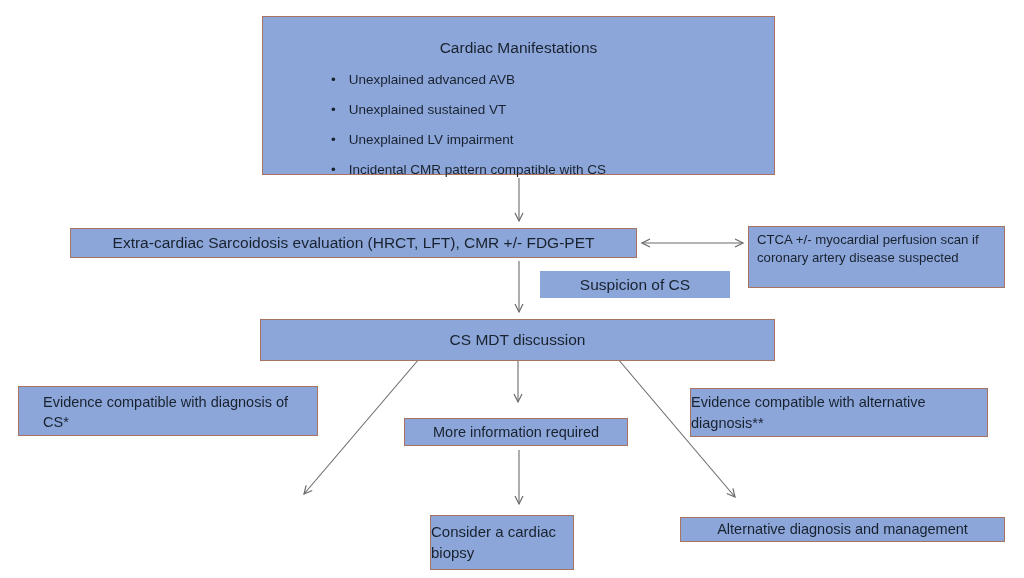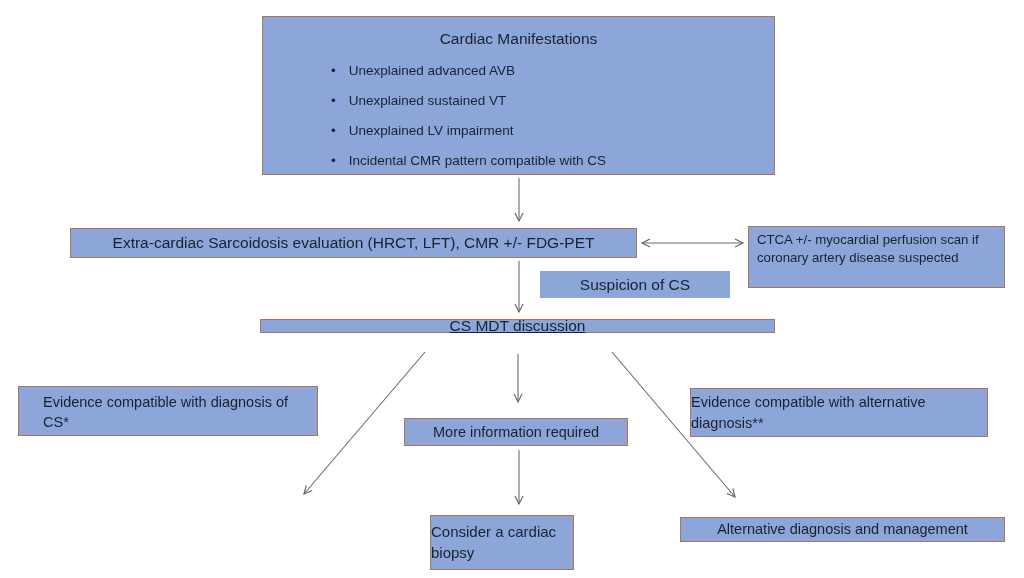--- a/index.html
+++ b/index.html
@@ -22,35 +22,35 @@
   }
   .node.center{display:flex;align-items:center;justify-content:center;}
   .node.borderless{border:none;}
   #connectors{position:absolute;left:0;top:0;z-index:1;}
   .node{z-index:2;}
   .arrow-line{stroke:#6b6b6b;stroke-width:1.1;fill:none;}
   marker path{stroke:#6b6b6b;stroke-width:1.2;fill:none;}
 
   
   #node-manifestations{left:262px;top:16px;width:513px;height:159px;}
-  #node-manifestations .title{text-align:center;margin-top:12px;font-size:15.5px;}
+  #node-manifestations .title{text-align:center;margin-top:21px;font-size:15.5px;}
   #node-manifestations ul{
     list-style:none;margin:15px 0 0 0;padding:0 0 0 68px;
   }
   #node-manifestations li{
     display:flex;align-items:baseline;
     font-size:13.5px;margin-bottom:13px;
   }
   #node-manifestations li .dot{margin-right:13px;}
   #node-manifestations li .dot::before{content:"\2022";}
 
   #node-extracardiac{left:70px;top:228px;width:567px;height:30px;font-size:15.5px;}
   #node-ctca{left:748px;top:210px;width:257px;height:62px;font-size:13.2px;line-height:1.4;padding:4px 8px;margin-top:16px;}
   #node-suspicion{left:540px;top:271px;width:190px;height:27px;font-size:15.5px;}
-  #node-mdt{left:260px;top:319px;width:515px;height:14px;font-size:15.5px;text-decoration:underline;}
+  #node-mdt{left:260px;top:319px;width:515px;height:42px;font-size:15.5px;}
   #node-evidence-cs{left:18px;top:386px;width:300px;height:50px;font-size:14.5px;padding:5px 24px;line-height:1.4;}
   #node-more-info{left:404px;top:418px;width:224px;height:28px;font-size:14.5px;}
   #node-evidence-alt{left:690px;top:388px;width:298px;height:49px;font-size:14.5px;line-height:1.4;}
   #node-cs-likely{left:148px;top:518px;width:176px;height:30px;}
   #node-biopsy{left:430px;top:515px;width:144px;height:55px;line-height:1.35;}
   #node-alt-management{left:680px;top:517px;width:325px;height:25px;font-size:14.5px;}
 </style>
 </head>
 <body>
 

